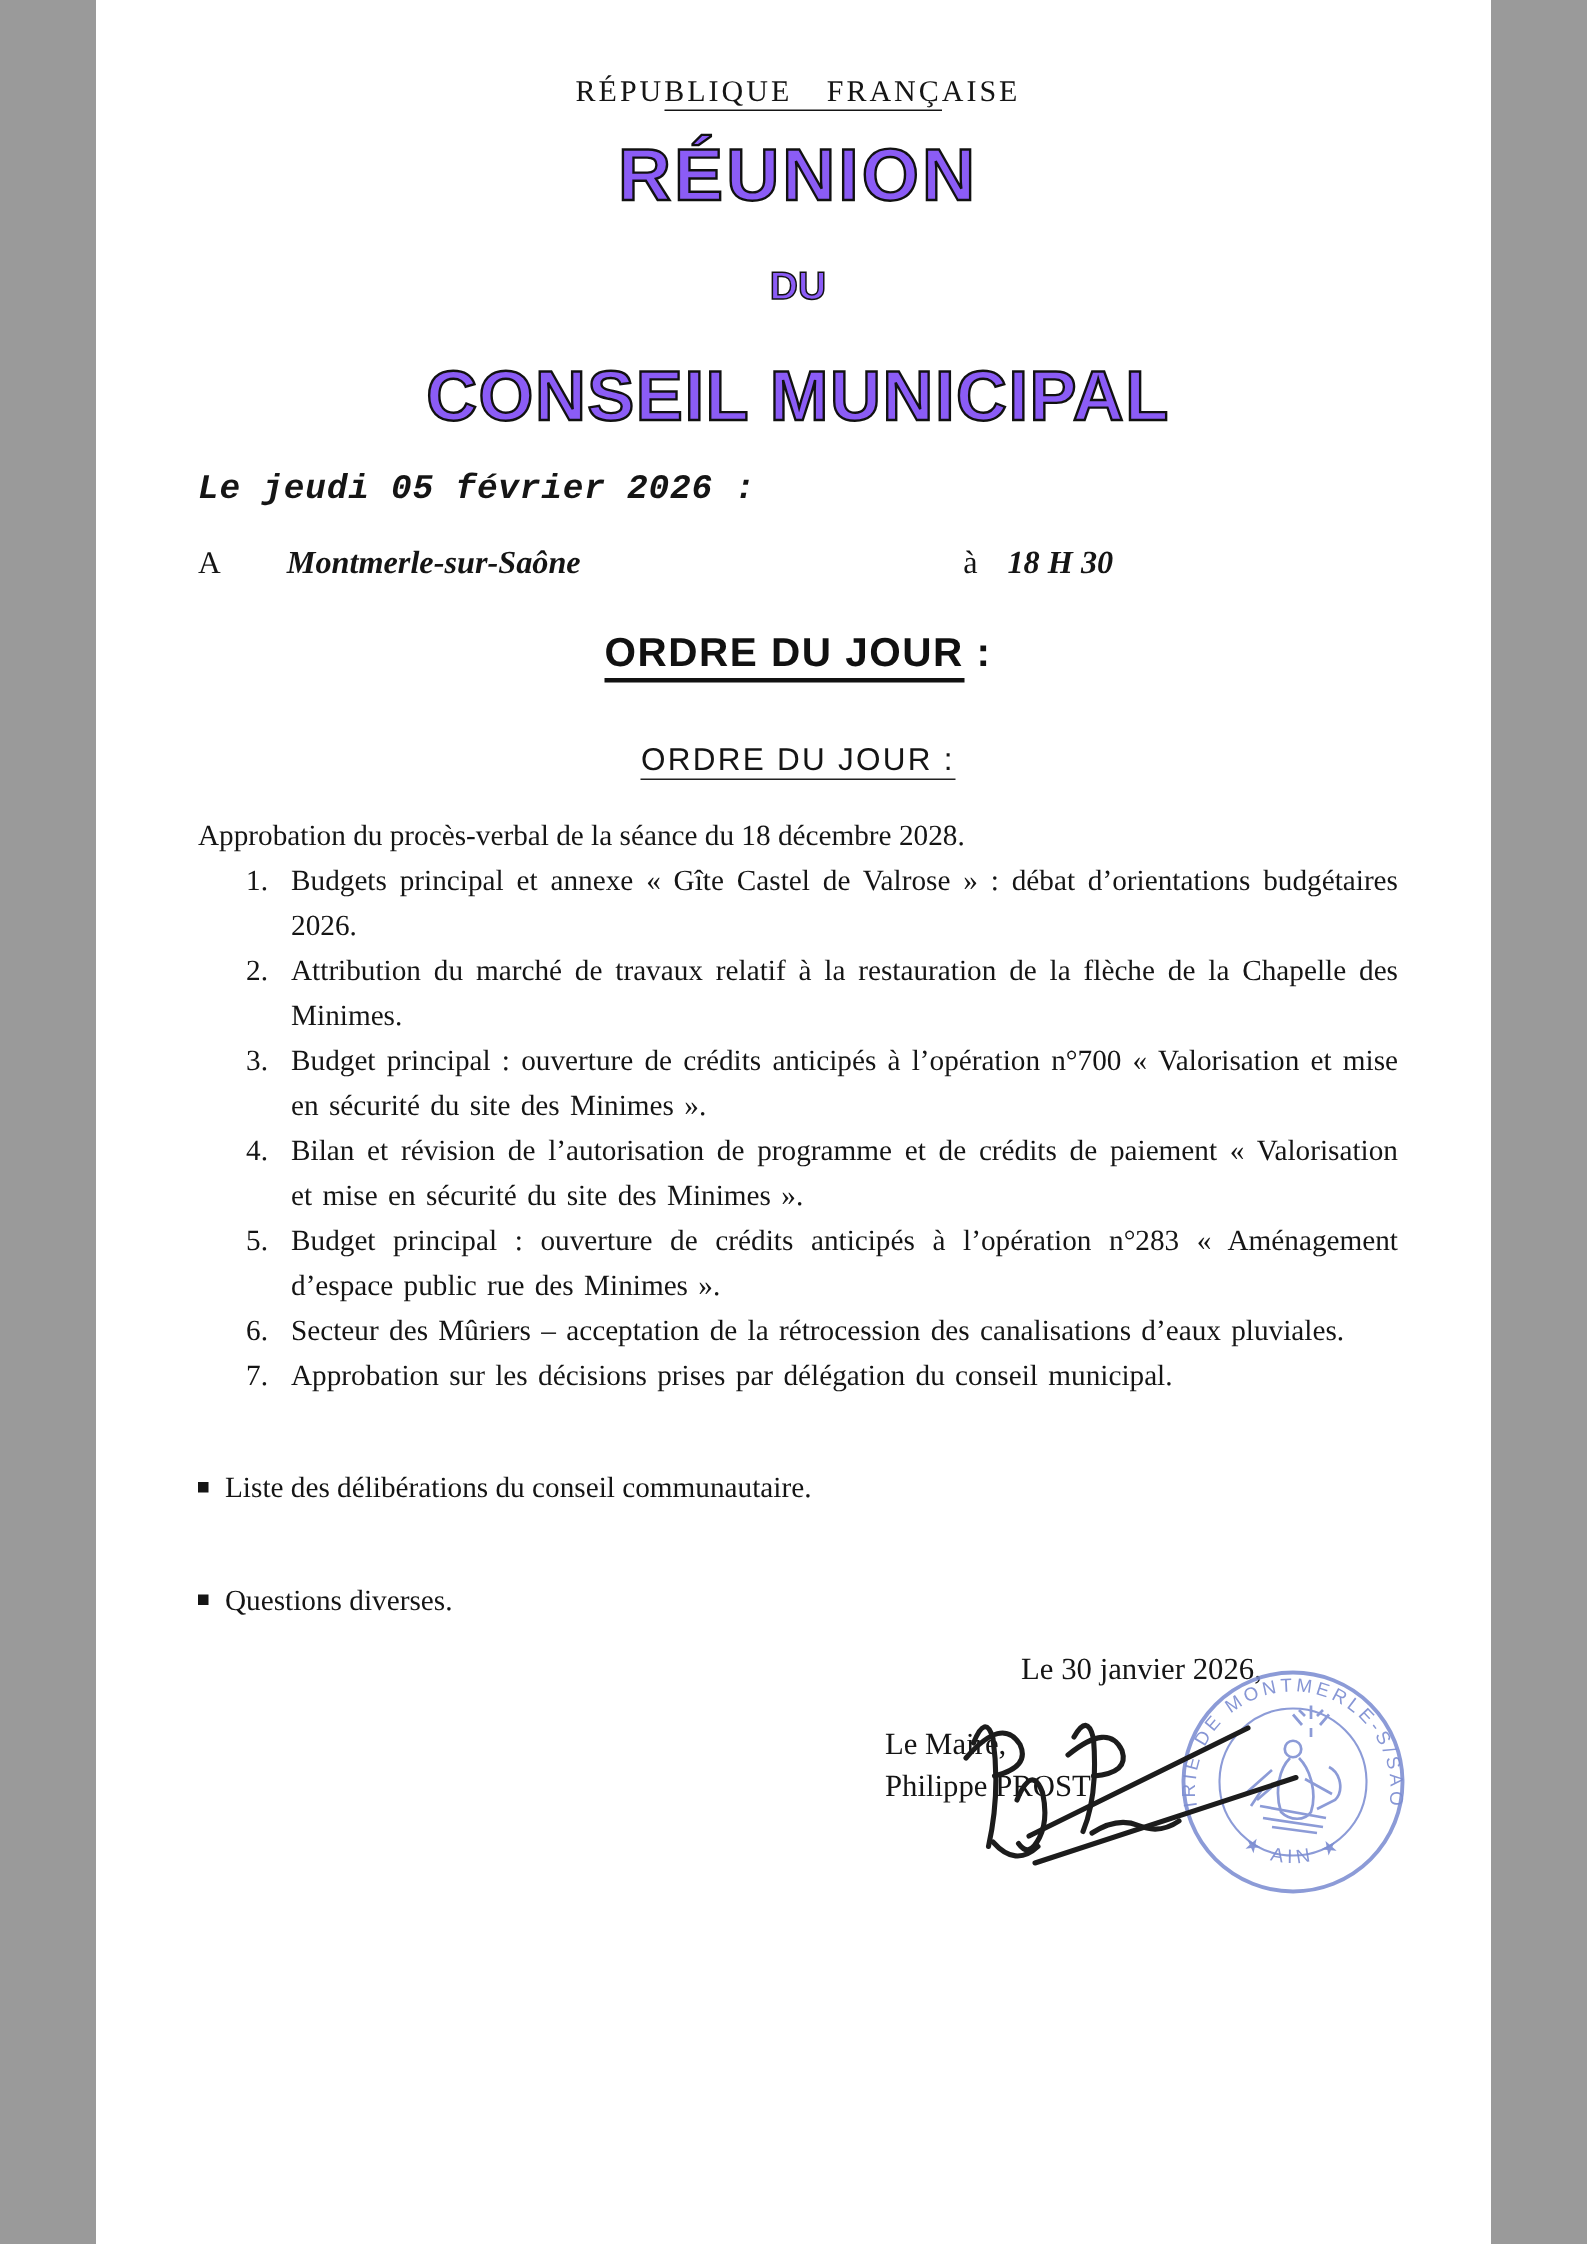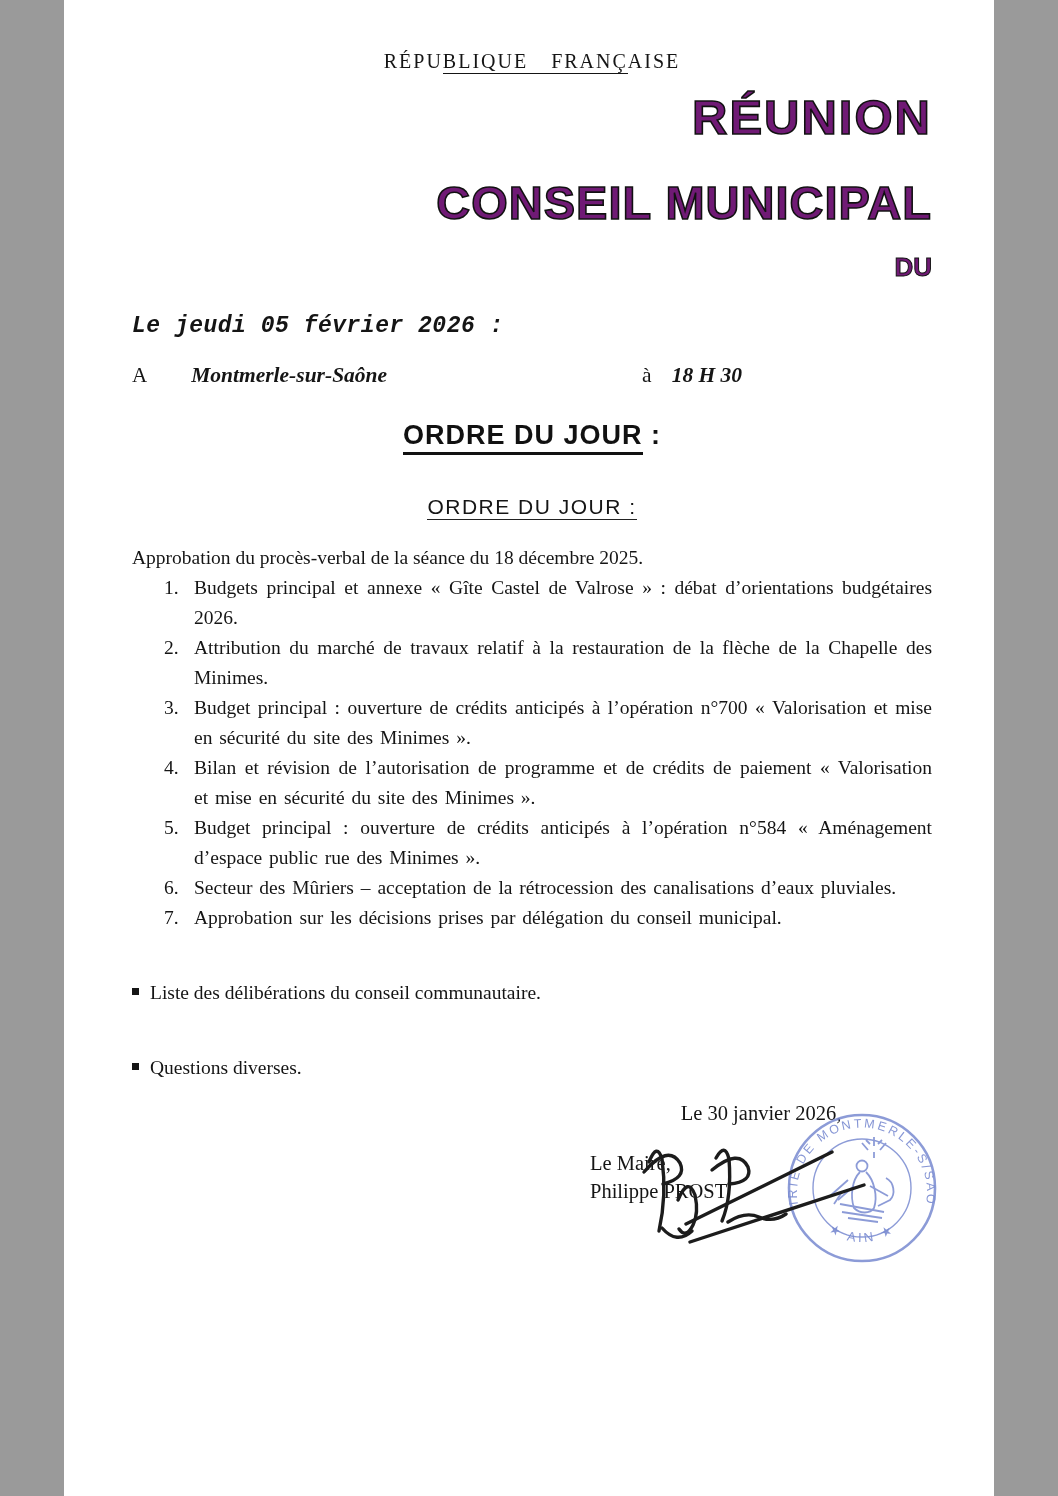--- a/index.html
+++ b/index.html
@@ -20,22 +20,22 @@
     font-size:20px;
     letter-spacing:2px;
     word-spacing:16px;
     margin-bottom:16px;
   }
   .republique .u{ border-bottom:1.5px solid #151515; padding-bottom:1px; }
   .big-title{
     font-family:"Liberation Sans","DejaVu Sans",sans-serif;
     font-weight:700;
     -webkit-text-stroke:1.6px #111;
-    text-align:right;
-    color:#701a75;
+    text-align:center;
+    color:#8b5cf6;
   }
   .t-reunion{ font-size:49px; letter-spacing:2px; margin:0 0 30px 0; }
   .t-du{ font-size:26px; -webkit-text-stroke:1px #111; margin:0 0 30px 0; }
   .t-conseil{ font-size:47px; letter-spacing:1px; margin:0 0 22px 0; }
 
   
   .intro{
     font-size:21.5px;
     line-height:46px;
     text-align:justify;
@@ -127,49 +127,49 @@
 </head>
 <body>
 
 <div class="page">
 
   <div class="republique">
     <span>RÉPU</span><span class="u">BLIQUE FRANÇ</span><span>AISE</span>
   </div>
 
   <div class="big-title t-reunion">RÉUNION</div>
+  <div class="big-title t-du">DU</div>
   <div class="big-title t-conseil">CONSEIL MUNICIPAL</div>
-  <div class="big-title t-du">DU</div>
 
 
   <div class="date-line">Le jeudi 05 février 2026 :</div>
 
   <div class="place-line">
     <span class="prefix">A</span>
     <span class="place">Montmerle-sur-Saône</span>
     <span class="at">à</span>
     <span class="time">18 H 30</span>
   </div>
 
   <div class="odj-primary">
     <span class="u">ORDRE DU JOUR</span><span> :</span>
   </div>
 
   <div class="odj-secondary">
     <span class="u">ORDRE DU JOUR :</span>
   </div>
 
   <div class="agenda">
-    <p class="preamble">Approbation du procès-verbal de la séance du 18 décembre 2025.</p>
+    <p class="preamble">Approbation du procès-verbal de la séance du 18 décembre 2028.</p>
     <ol class="agenda-list">
         <li>Budgets principal et annexe « Gîte Castel de Valrose » : débat d’orientations budgétaires 2026.</li>
         <li>Attribution du marché de travaux relatif à la restauration de la flèche de la Chapelle des Minimes.</li>
         <li>Budget principal : ouverture de crédits anticipés à l’opération n°700 « Valorisation et mise en sécurité du site des Minimes ».</li>
         <li>Bilan et révision de l’autorisation de programme et de crédits de paiement « Valorisation et mise en sécurité du site des Minimes ».</li>
-        <li>Budget principal : ouverture de crédits anticipés à l’opération n°584 « Aménagement d’espace public rue des Minimes ».</li>
+        <li>Budget principal : ouverture de crédits anticipés à l’opération n°283 « Aménagement d’espace public rue des Minimes ».</li>
         <li>Secteur des Mûriers – acceptation de la rétrocession des canalisations d’eaux pluviales.</li>
         <li>Approbation sur les décisions prises par délégation du conseil municipal.</li>
       </ol>
     <ul class="extra-list">
         <li>Liste des délibérations du conseil communautaire.</li>
         <li>Questions diverses.</li>
       </ul>
   </div>
 
   <div class="closing">

